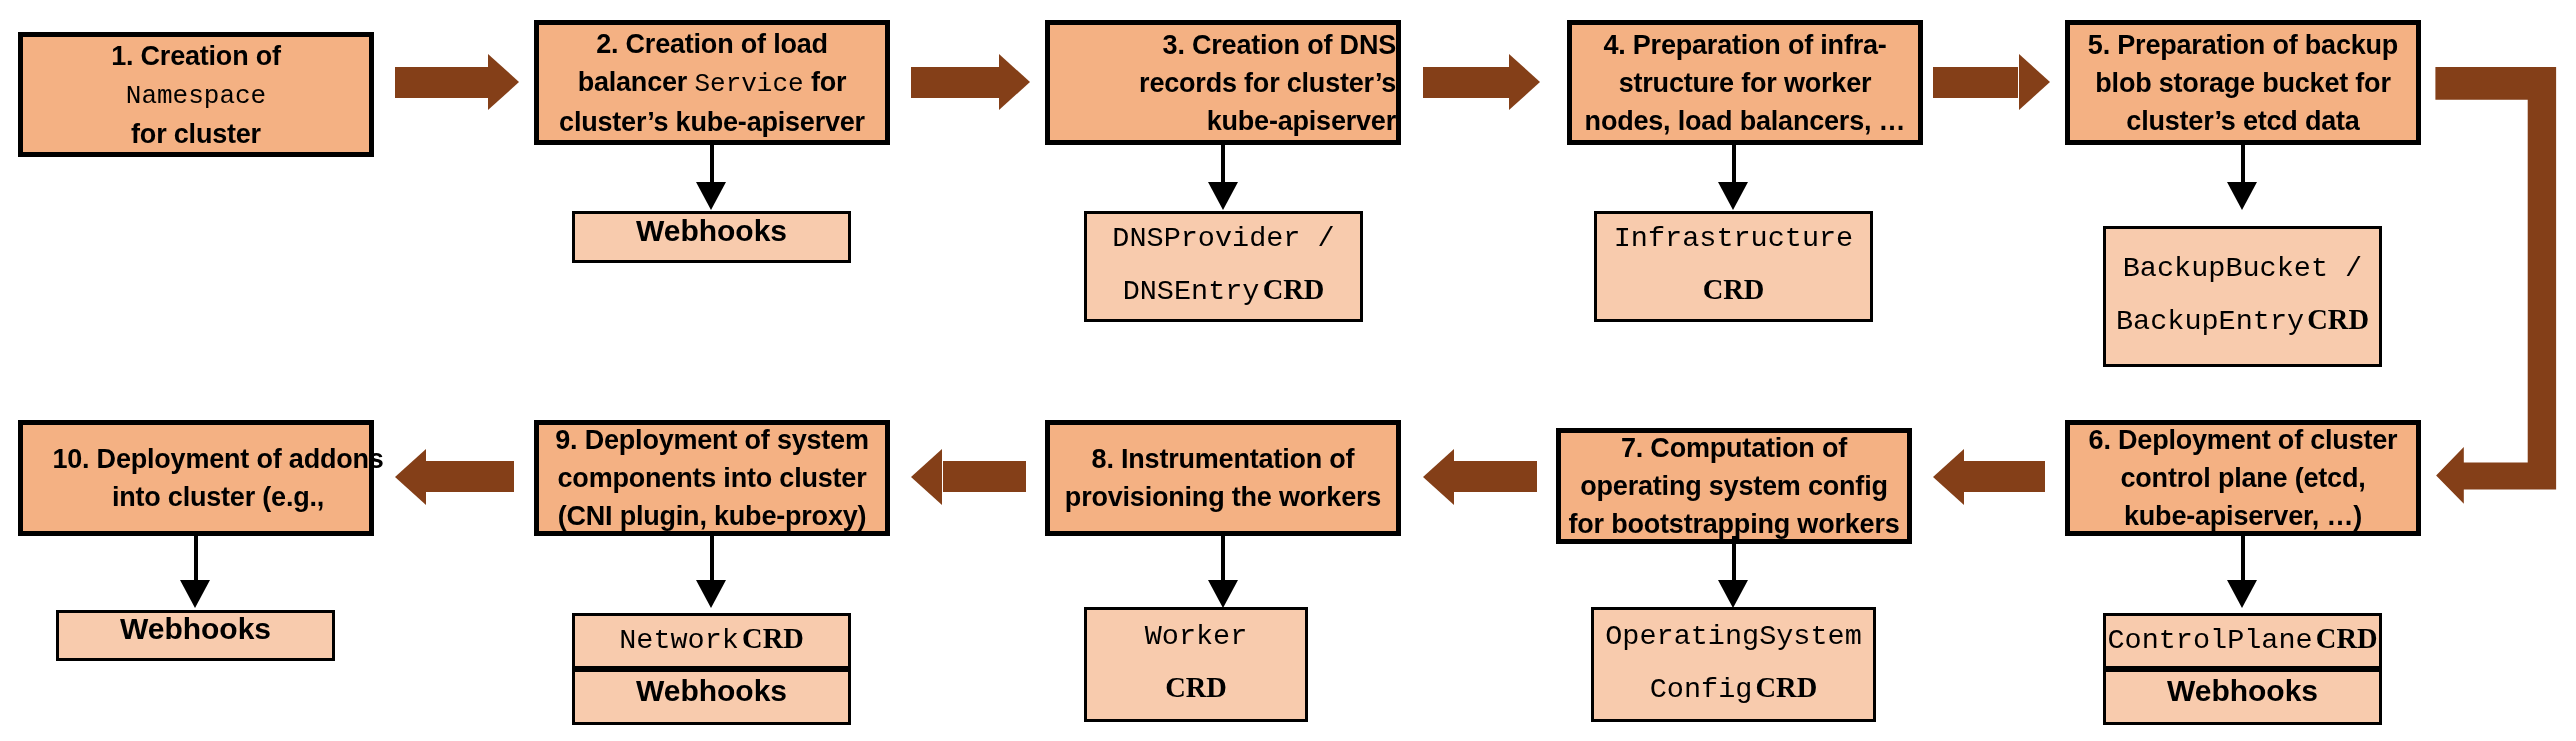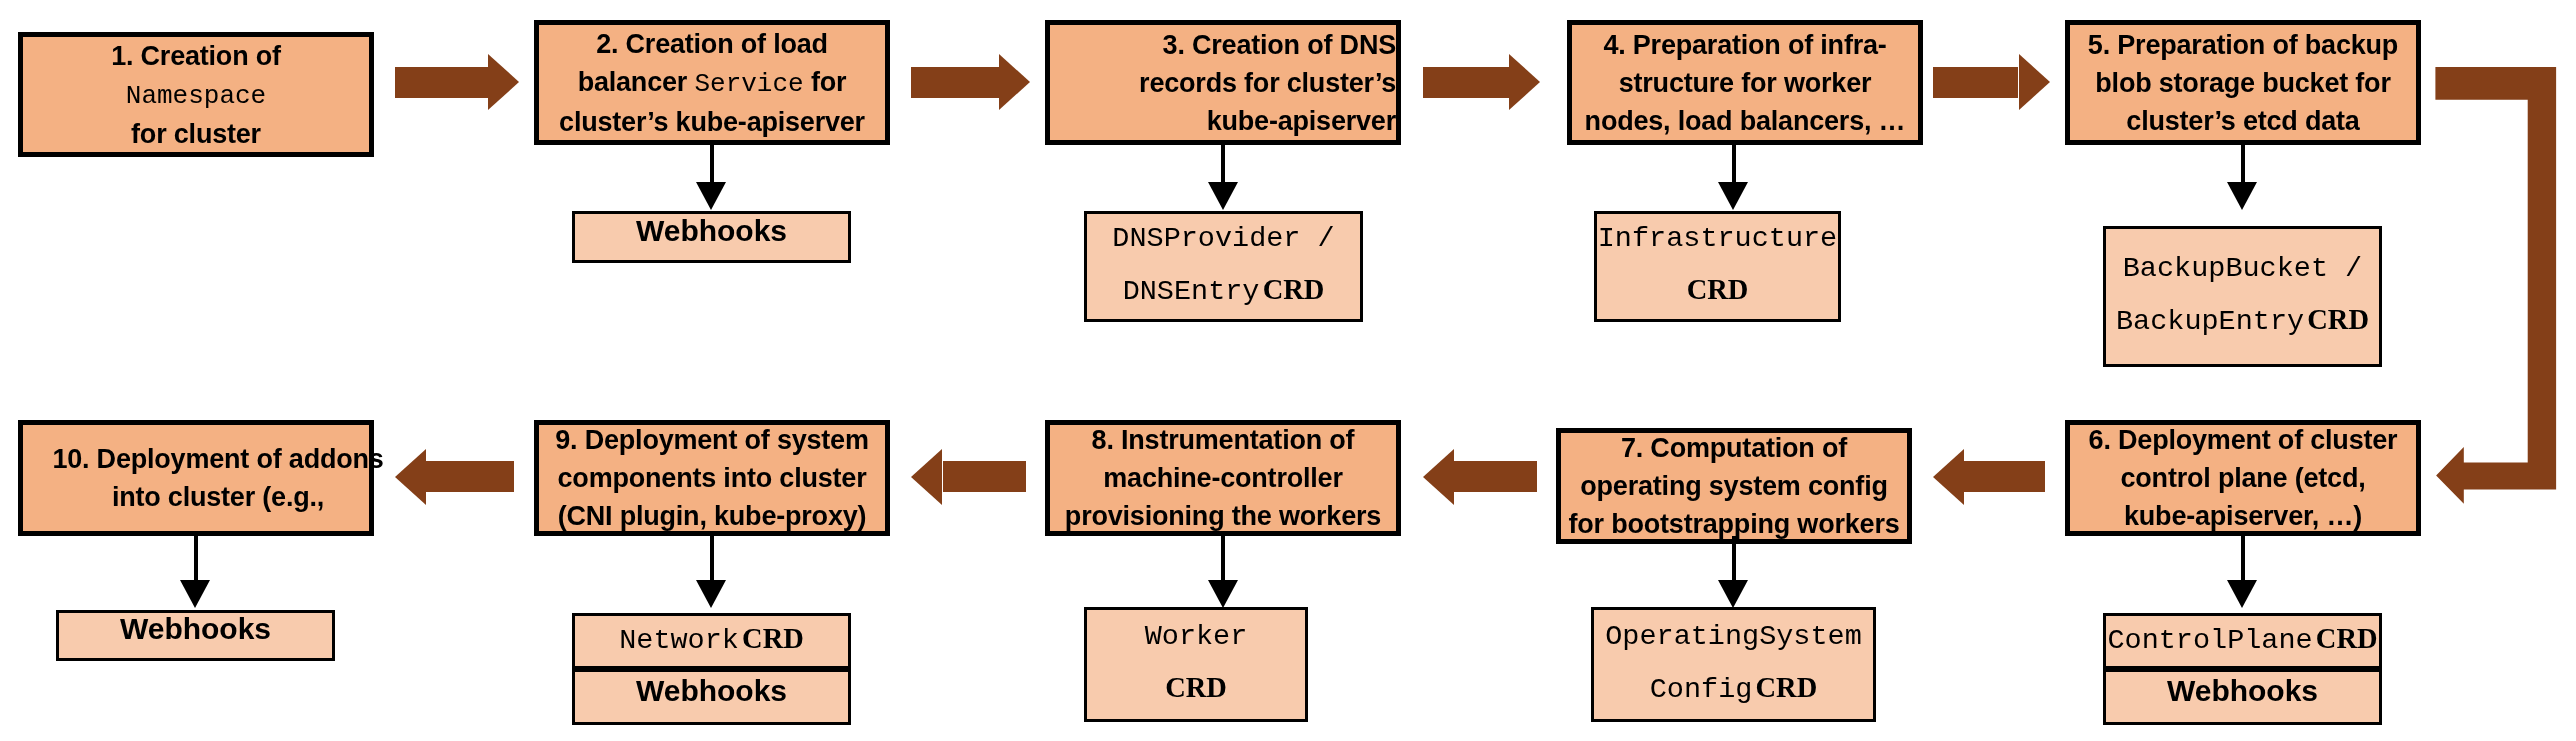--- a/index.html
+++ b/index.html
@@ -94,21 +94,20 @@
   </div>
 
   <div class="mbox r2" style="left:1556px;top:428px;">
     <div class="tl"><span>7. Computation of</span></div>
     <div class="tl"><span>operating system config</span></div>
     <div class="tl"><span>for bootstrapping workers</span></div>
   </div>
 
   <div class="mbox r2" style="left:1045px;top:420px;">
     <div class="tl"><span>8. Instrumentation of</span></div>
-    <div class="tl"><span>machine-controller</span></div>
     <div class="tl"><span>provisioning the workers</span></div>
   </div>
 
   <div class="mbox r2" style="left:534px;top:420px;">
     <div class="tl"><span>9. Deployment of system</span></div>
     <div class="tl"><span>components into cluster</span></div>
     <div class="tl"><span>(CNI plugin, kube-proxy)</span></div>
   </div>
 
   <div class="mbox r2" style="left:18px;top:420px;padding-left:44px;">
@@ -118,21 +117,21 @@
 
   <div class="sbox" style="left:572px;top:211px;width:279px;height:52px;">
     <div class="sl"><span class="lbl">Webhooks</span></div>
   </div>
 
   <div class="sbox" style="left:1084px;top:211px;width:279px;height:111px;">
     <div class="sl"><span class="mono">DNSProvider /</span></div>
     <div class="sl"><span class="mono">DNSEntry</span> <span class="crd">CRD</span></div>
   </div>
 
-  <div class="sbox" style="left:1594px;top:211px;width:247px;height:111px;">
+  <div class="sbox" style="left:1594px;top:211px;width:279px;height:111px;">
     <div class="sl"><span class="mono">Infrastructure</span></div>
     <div class="sl"><span class="crd">CRD</span></div>
   </div>
 
   <div class="sbox" style="left:2103px;top:226px;width:279px;height:141px;">
     <div class="sl"><span class="mono">BackupBucket /</span></div>
     <div class="sl"><span class="mono">BackupEntry</span> <span class="crd">CRD</span></div>
   </div>
 
   <div class="sbox" style="left:2103px;top:613px;width:279px;height:56px;">

